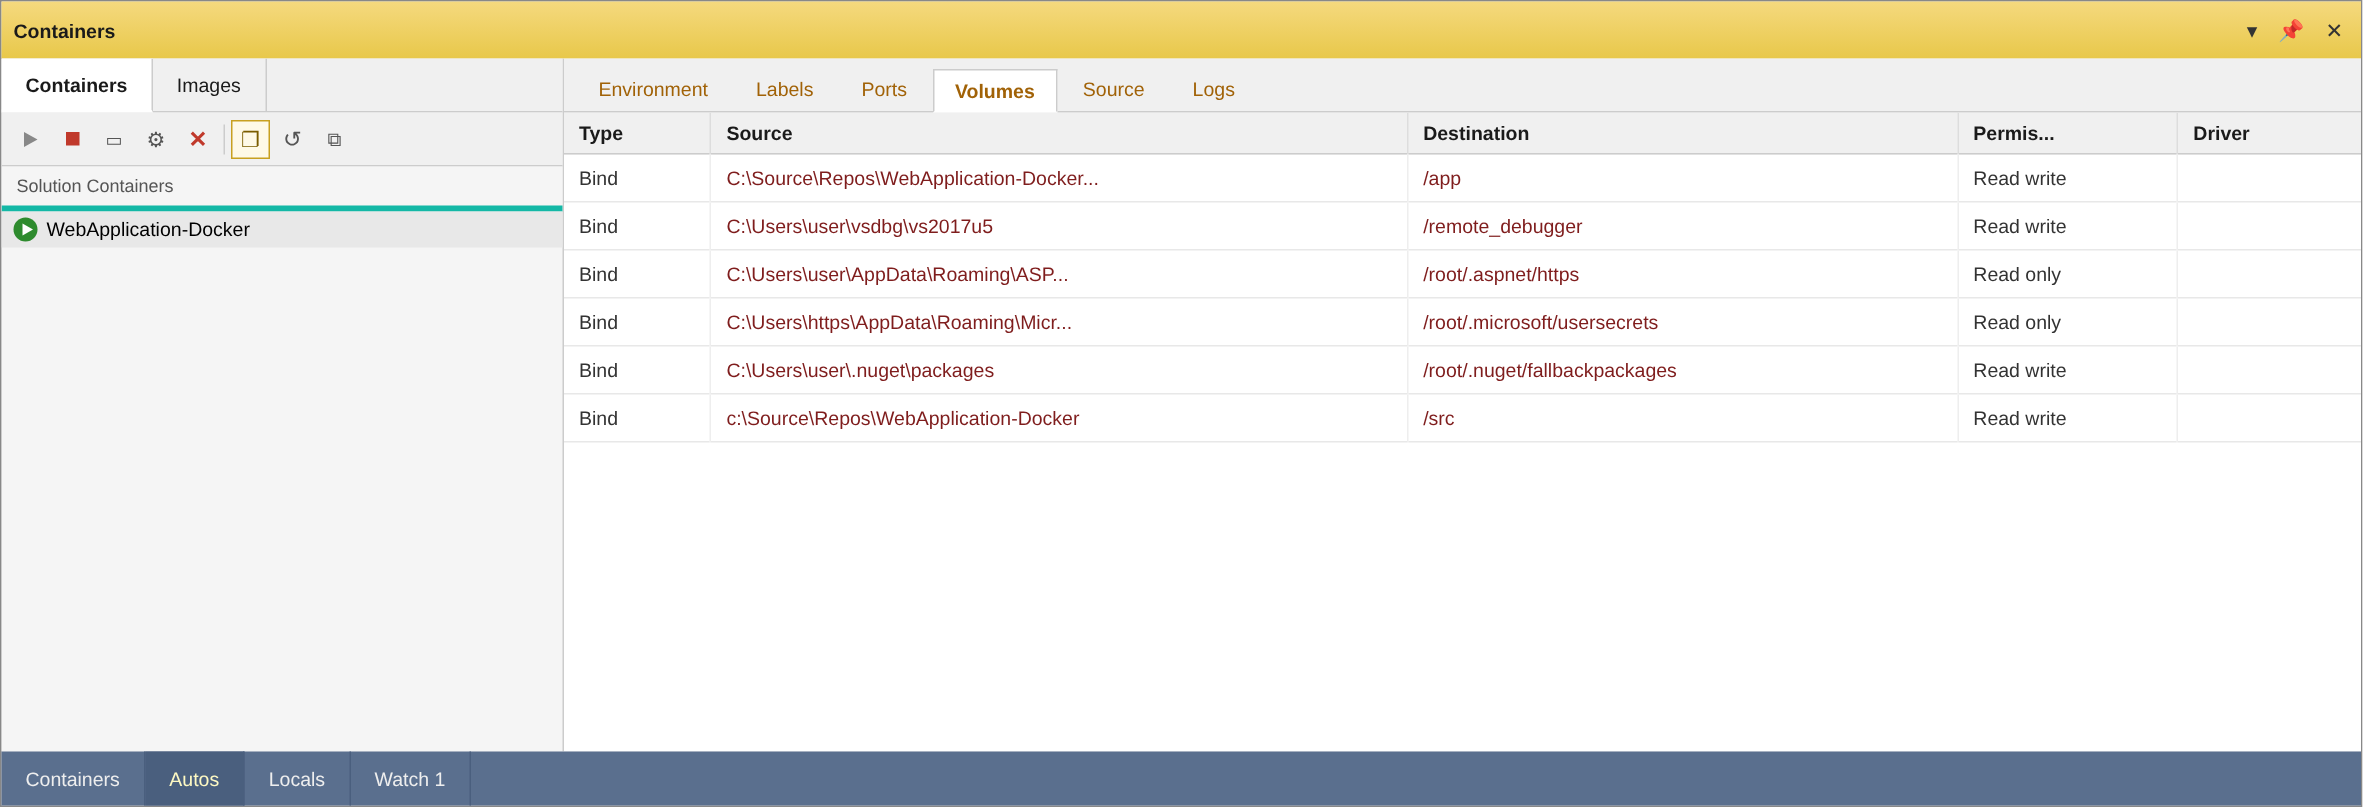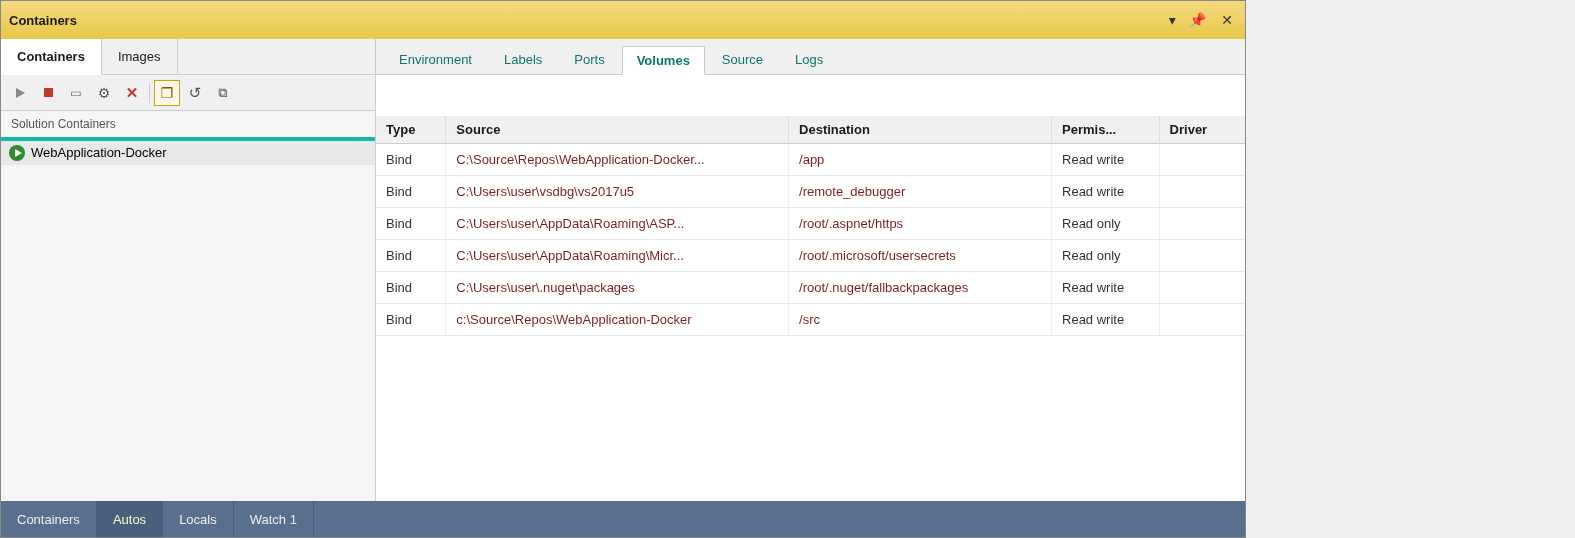--- a/index.html
+++ b/index.html
@@ -5,21 +5,21 @@
     * { box-sizing: border-box; margin: 0; padding: 0; font-family: 'Segoe UI', Arial, sans-serif; }
 
     body {
       width: 1575px;
       height: 538px;
       background: #f0f0f0;
       overflow: hidden;
     }
 
     .window {
-      width: 1246px;
+      width: 1575px;
       height: 538px;
       display: flex;
       flex-direction: column;
       border: 1px solid #888;
     }
 
     
     .title-bar {
       background: linear-gradient(to bottom, #f5d97e, #e8c84a);
       height: 38px;
@@ -176,42 +176,41 @@
       background: #f0f0f0;
       border-bottom: 1px solid #ccc;
       height: 36px;
       padding: 0 8px;
       flex-shrink: 0;
     }
     .right-tab {
       padding: 6px 14px;
       font-size: 13px;
       cursor: pointer;
-      color: #0f766e;
+      color: #a16207;
       border: 1px solid transparent;
       margin-right: 2px;
     }
     .right-tab.active {
       background: #fff;
       border: 1px solid #ccc;
       border-bottom: 1px solid #fff;
       margin-bottom: -1px;
       font-weight: 600;
     }
 
     
     .table-container {
       flex: 1;
       overflow: auto;
     }
     table {
       width: 100%;
       border-collapse: collapse;
       font-size: 13px;
-      margin-top: 41px;
     }
     thead tr {
       background: #f0f0f0;
       border-bottom: 1px solid #ccc;
     }
     thead th {
       text-align: left;
       padding: 6px 10px;
       font-weight: 600;
       color: #1a1a1a;
@@ -372,21 +371,21 @@
               </tr>
               <tr>
                 <td>Bind</td>
                 <td><span class="link-text">C:\Users\user\AppData\Roaming\ASP...</span></td>
                 <td><span class="link-text">/root/.aspnet/https</span></td>
                 <td>Read only</td>
                 <td></td>
               </tr>
               <tr>
                 <td>Bind</td>
-                <td><span class="link-text">C:\Users\user\AppData\Roaming\Micr...</span></td>
+                <td><span class="link-text">C:\Users\https\AppData\Roaming\Micr...</span></td>
                 <td><span class="link-text">/root/.microsoft/usersecrets</span></td>
                 <td>Read only</td>
                 <td></td>
               </tr>
               <tr>
                 <td>Bind</td>
                 <td><span class="link-text">C:\Users\user\.nuget\packages</span></td>
                 <td><span class="link-text">/root/.nuget/fallbackpackages</span></td>
                 <td>Read write</td>
                 <td></td>

